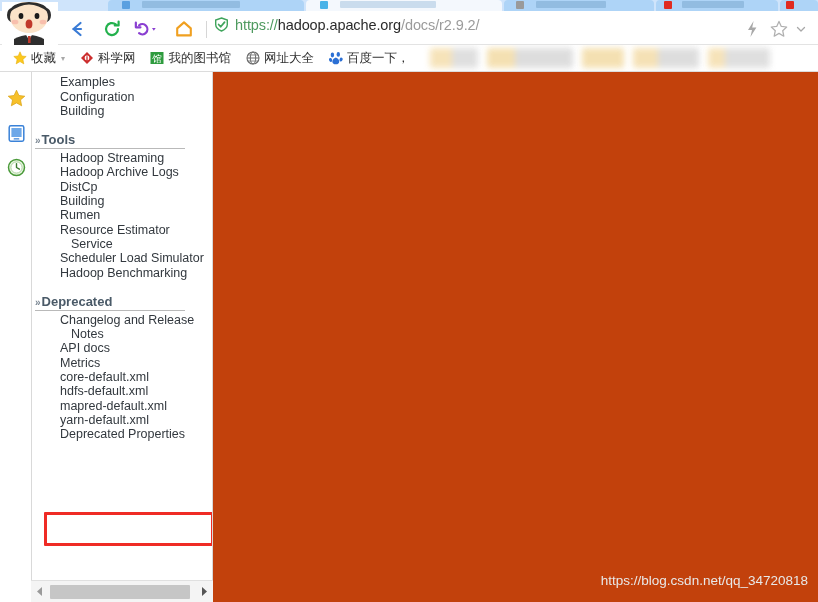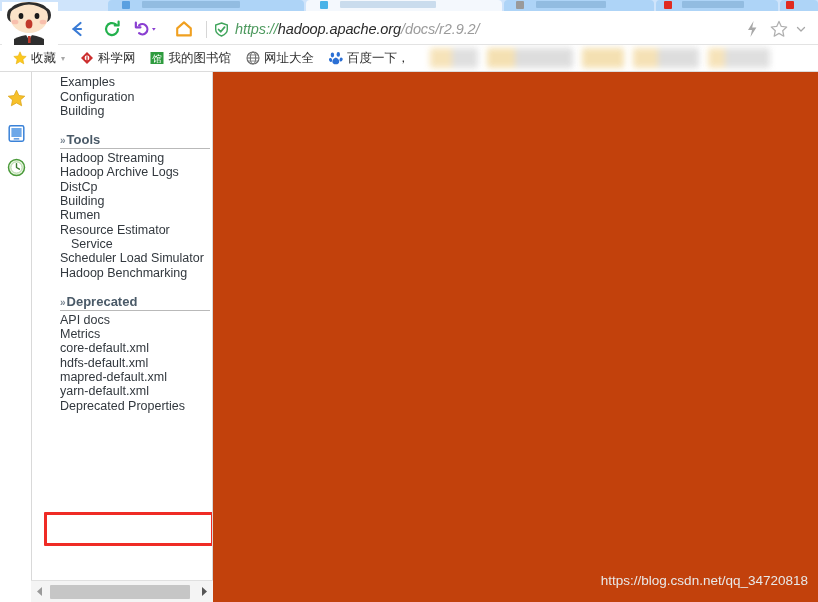--- a/index.html
+++ b/index.html
@@ -82,23 +82,21 @@
     position: absolute;
     left: 206px; top: 10px;
     width: 1px; height: 17px;
     background: #d6d6d6;
   }
   .omnibox {
     position: absolute;
     left: 214px; top: 6px;
     height: 24px;
     display: flex;
-    align-items: center;
     cursor: text;
-    font-style: italic;
   }
   .secure-badge {
     width: 15px; height: 15px;
     margin-right: 6px;
     flex: 0 0 auto;
   }
   .url {
     font-size: 14.5px;
     letter-spacing: -0.1px;
     white-space: nowrap;
@@ -215,21 +213,21 @@
     white-space: nowrap;
     cursor: pointer;
   }
   .nav-link.wrap {
     white-space: normal;
     text-indent: -11px;
     padding-left: 39px;
     width: 175px;
   }
   .sec-head {
-    margin: 14px 0 2px 28px;
+    margin: 14px 0 2px 3px;
     width: 150px;
     border-bottom: 1px solid #b9b9b9;
     padding-bottom: 1px;
     font-size: 13px;
     font-weight: bold;
     color: #4a5a68;
     white-space: nowrap;
   }
   .sec-arrow {
     color: #7b8793;
@@ -506,20 +504,21 @@
           <div class="sec-head"><span class="sec-arrow">»</span><span>Tools</span></div>
           <div class="nav-link">Hadoop Streaming</div>
           <div class="nav-link">Hadoop Archive Logs</div>
           <div class="nav-link">DistCp</div>
           <div class="nav-link">Building</div>
           <div class="nav-link">Rumen</div>
           <div class="nav-link wrap">Resource Estimator Service</div>
           <div class="nav-link wrap">Scheduler Load Simulator</div>
           <div class="nav-link">Hadoop Benchmarking</div>
           <div class="sec-head"><span class="sec-arrow">»</span><span>Deprecated</span></div>
+          <div class="nav-link wrap">Changelog and Release Notes</div>
           <div class="nav-link">API docs</div>
           <div class="nav-link">Metrics</div>
           <div class="nav-link">core-default.xml</div>
           <div class="nav-link">hdfs-default.xml</div>
           <div class="nav-link">mapred-default.xml</div>
           <div class="nav-link">yarn-default.xml</div>
           <div class="nav-link">Deprecated Properties</div>
         </div>
 
       <div class="annot-rect"></div>

